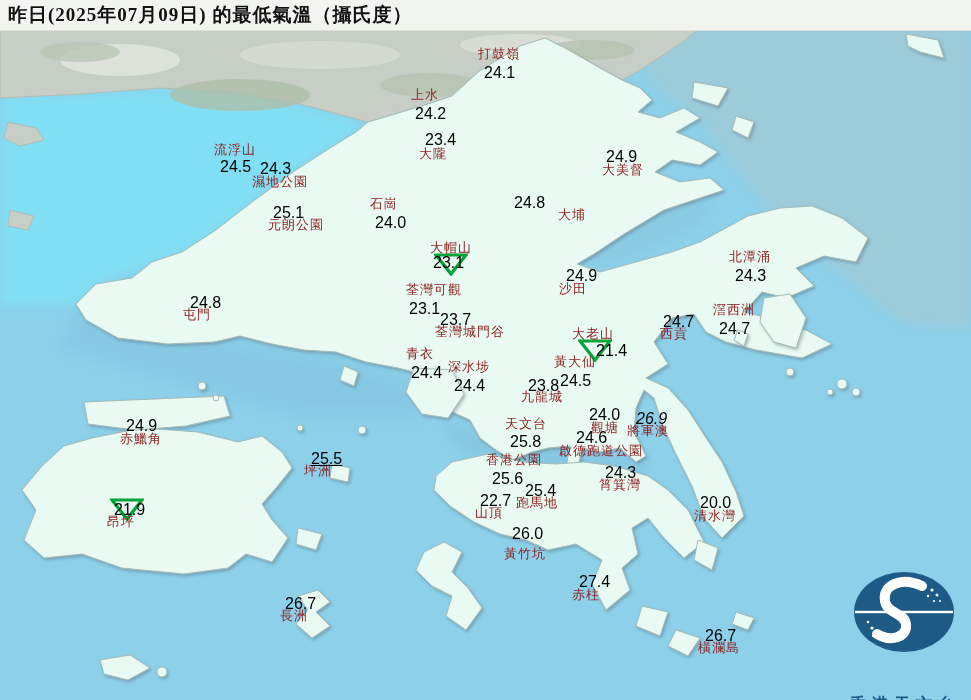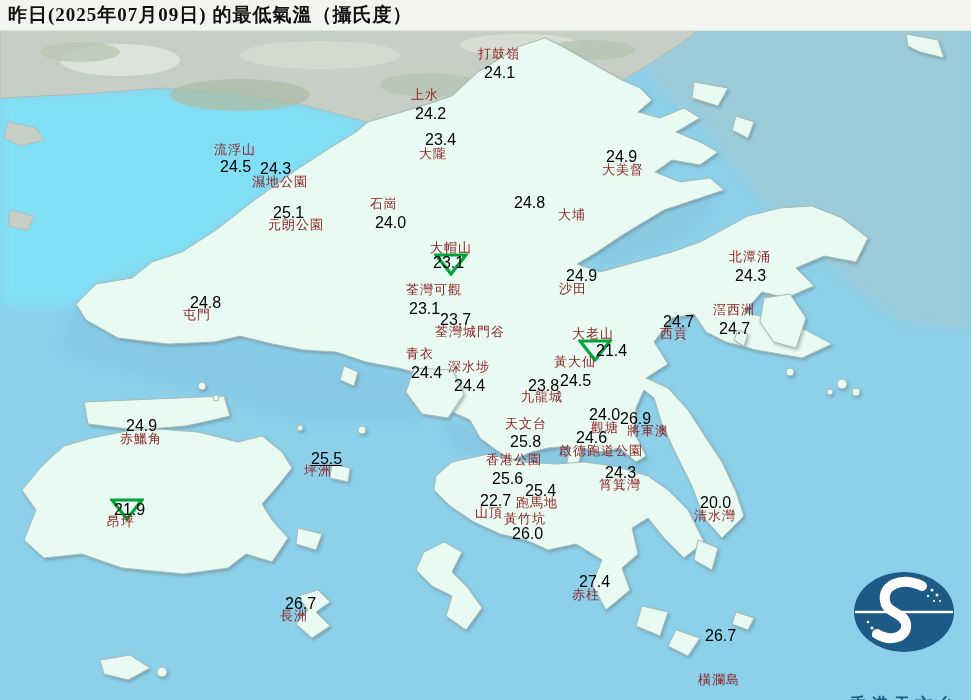--- a/index.html
+++ b/index.html
@@ -210,49 +210,49 @@
       <div class="st-val" style="left: 560px; top: 373px;">24.5</div>
       <div class="st-name" style="left: 554px; top: 355px;">黃大仙</div>
       <div class="st-val" style="left: 528px; top: 378px;">23.8</div>
       <div class="st-name" style="left: 521px; top: 390px;">九龍城</div>
       <div class="st-val" style="left: 589px; top: 407px;">24.0</div>
       <div class="st-name" style="left: 591px; top: 390px; margin-top: 31px;">觀塘</div>
       <div class="st-val" style="left: 510px; top: 434px;">25.8</div>
       <div class="st-name" style="left: 505px; top: 417px;">天文台</div>
       <div class="st-val" style="left: 576px; top: 430px;">24.6</div>
       <div class="st-name" style="left: 559px; top: 444px;">啟德跑道公園</div>
-      <div class="st-val" style="left: 620px; top: 411px;">26.9</div>
+      <div class="st-val" style="left: 636px; top: 411px; font-style: italic;">26.9</div>
       <div class="st-name" style="left: 627px; top: 424px;">將軍澳</div>
       <div class="st-val" style="left: 492px; top: 471px;">25.6</div>
       <div class="st-name" style="left: 486px; top: 453px;">香港公園</div>
       <div class="st-val" style="left: 605px; top: 465px;">24.3</div>
       <div class="st-name" style="left: 599px; top: 478px;">筲箕灣</div>
       <div class="st-val" style="left: 311px; top: 451px; text-decoration: underline;">25.5</div>
       <div class="st-name" style="left: 304px; top: 464px;">坪洲</div>
       <div class="st-val" style="left: 525px; top: 483px;">25.4</div>
       <div class="st-name" style="left: 516px; top: 496px;">跑馬地</div>
       <div class="st-val" style="left: 480px; top: 493px;">22.7</div>
       <div class="st-name" style="left: 475px; top: 506px;">山頂</div>
       <div class="st-val" style="left: 512px; top: 520px; margin-top: 6px;">26.0</div>
-      <div class="st-name" style="left: 504px; top: 512px;">黃竹坑</div>
+      <div class="st-name" style="left: 504px; top: 547px;">黃竹坑</div>
       <div class="st-val" style="left: 700px; top: 495px;">20.0</div>
       <div class="st-name" style="left: 694px; top: 509px;">清水灣</div>
       <div class="st-val" style="left: 126px; top: 418px;">24.9</div>
       <div class="st-name" style="left: 120px; top: 432px;">赤鱲角</div>
       <svg width="34" height="24" viewBox="0 0 34 24" class="st-marker" style="left: 110px; top: 497px;">
         <polygon points="2,3 32,3 17,22" fill="none" stroke="#00a438" stroke-width="3.2"></polygon>
       </svg>
       <div class="st-val" style="left: 114px; top: 502px;">21.9</div>
       <div class="st-name" style="left: 107px; top: 515px;">昂坪</div>
       <div class="st-val" style="left: 285px; top: 596px;">26.7</div>
       <div class="st-name" style="left: 280px; top: 609px;">長洲</div>
       <div class="st-val" style="left: 579px; top: 574px;">27.4</div>
       <div class="st-name" style="left: 572px; top: 588px;">赤柱</div>
       <div class="st-val" style="left: 705px; top: 628px;">26.7</div>
-      <div class="st-name" style="left: 698px; top: 641px; margin-top: 32px;">橫瀾島</div>
+      <div class="st-name" style="left: 698px; top: 641px;">橫瀾島</div>
     </div>
 
   <div id="logo">
     <svg width="125" height="85" viewBox="0 0 125 85">
       <ellipse cx="62" cy="42" rx="50" ry="40" fill="var(--logo)"></ellipse>
       <rect x="13" y="40.8" width="98" height="2.4" fill="#ffffff"></rect>
       <path d="M80 16 C58 6 40 16 43 31 C45 44 62 42 64 54 C66 66 50 73 35 64" fill="none" stroke="#ffffff" stroke-width="10" stroke-linecap="round"></path>
       <g fill="#ffffff">
         <circle cx="90" cy="20" r="1.6"></circle>
           <circle cx="95" cy="25" r="1.5"></circle>

